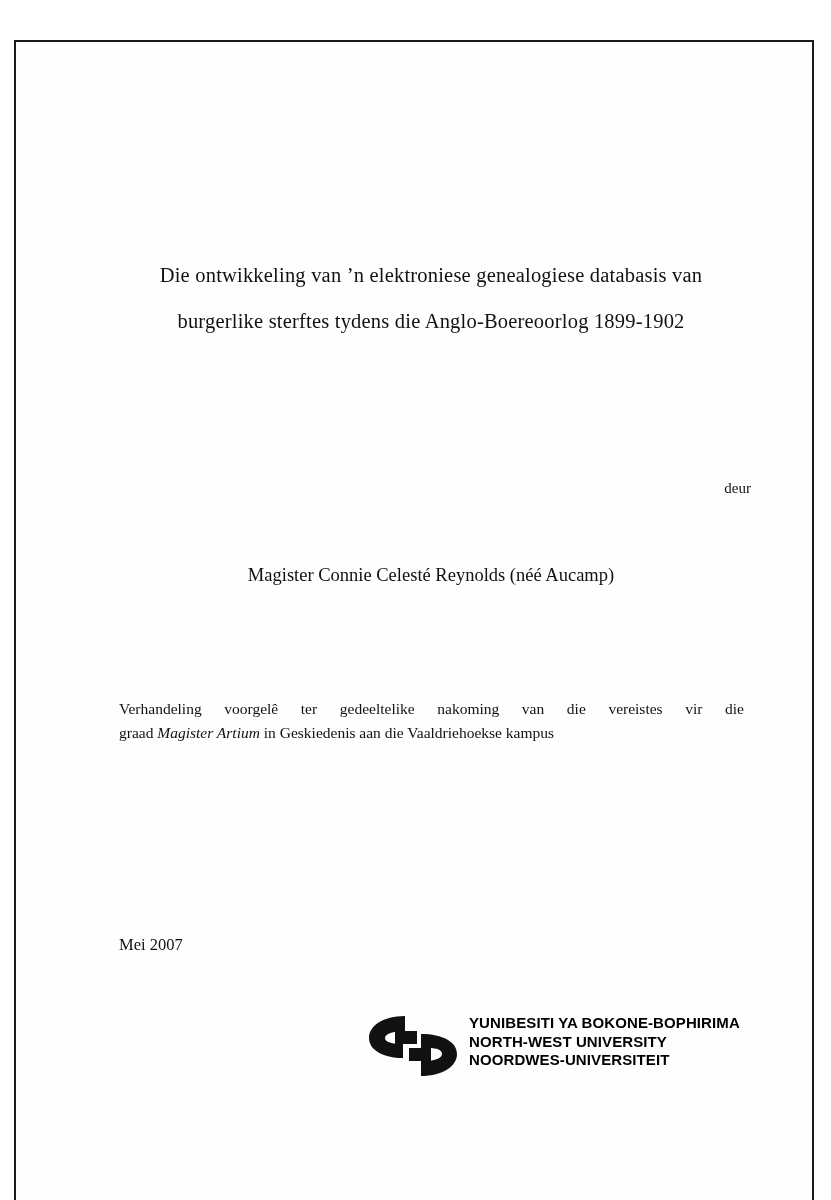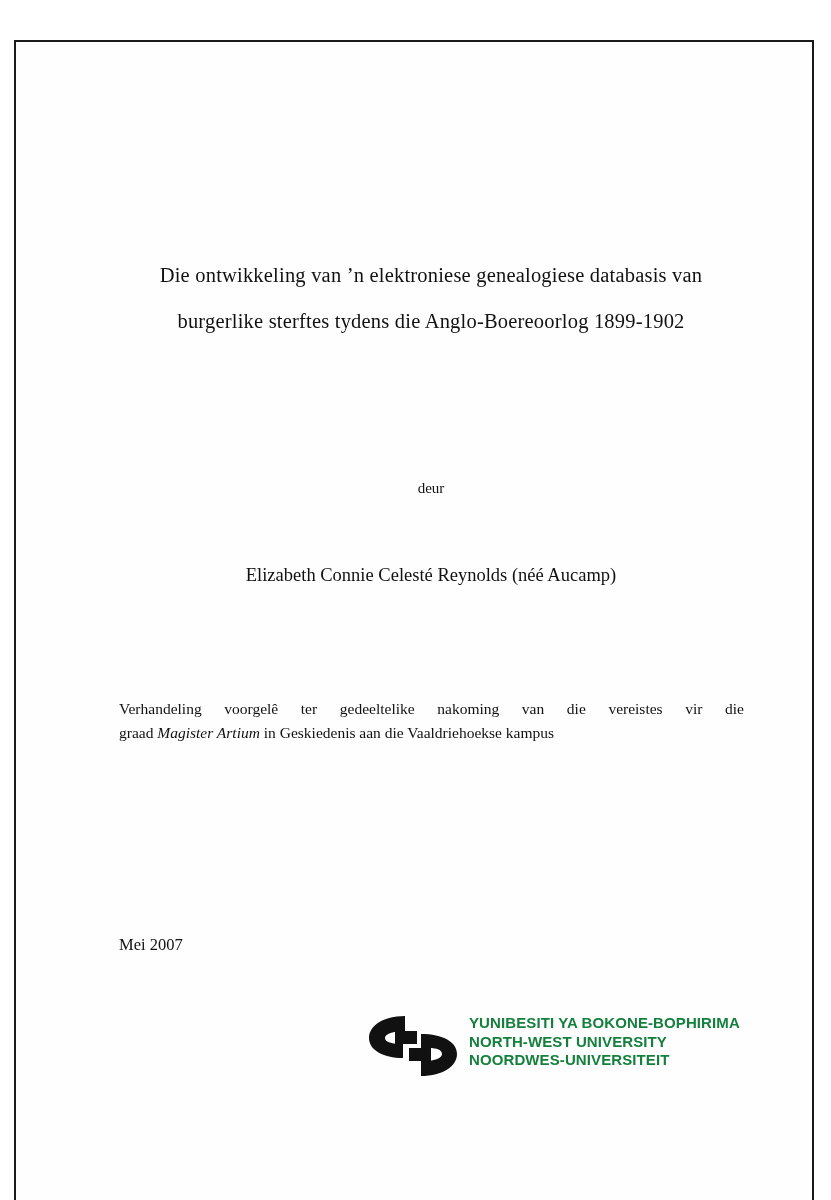--- a/index.html
+++ b/index.html
@@ -50,21 +50,21 @@
     font-size: 20.5px;
     line-height: 46px;
     letter-spacing: 0.2px;
     white-space: nowrap;
   }
   .deur {
     position: absolute;
     left: 0;
     top: 398px;
     width: 640px;
-    text-align: center;
+    text-align: right;
     font-size: 15px;
   }
   .author {
     position: absolute;
     left: 0;
     top: 483px;
     width: 640px;
     text-align: center;
     font-size: 18.5px;
   }
@@ -107,40 +107,40 @@
   }
   .logo-text {
     position: absolute;
     left: 208px;
     top: 4px;
     font-family: "Liberation Sans", sans-serif;
     font-size: 15px;
     font-weight: bold;
     line-height: 18.5px;
     letter-spacing: 0.1px;
-    color: #15803d;
+    color: #000000;
     white-space: nowrap;
   }
   .logo-text div { display: block; }
 </style>
 </head>
 <body>
 
 <div class="page">
   <div class="scan-frame">
     <div class="content">
 
       <div class="title-block">
         <div class="title-line">Die ontwikkeling van ’n elektroniese genealogiese databasis van</div>
         <div class="title-line">burgerlike sterftes tydens die Anglo-Boereoorlog 1899-1902</div>
       </div>
 
       <div class="deur">deur</div>
 
-      <div class="author">Elizabeth Connie Celesté Reynolds (néé Aucamp)</div>
+      <div class="author">Magister Connie Celesté Reynolds (néé Aucamp)</div>
 
       <div class="blurb">
         <div class="justified">Verhandeling voorgelê ter gedeeltelike nakoming van die vereistes vir die</div>
         <div><span>graad </span><em>Magister Artium</em><span> in Geskiedenis aan die Vaaldriehoekse kampus</span></div>
       </div>
 
       <div class="supervisor">
         <div>Mei 2007</div>
       </div>
 

